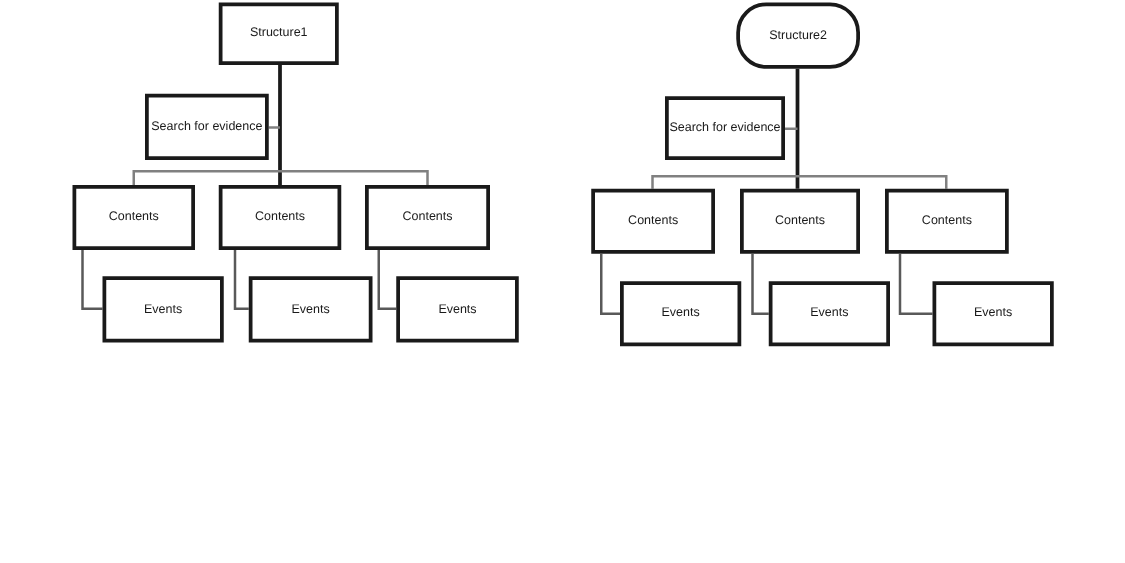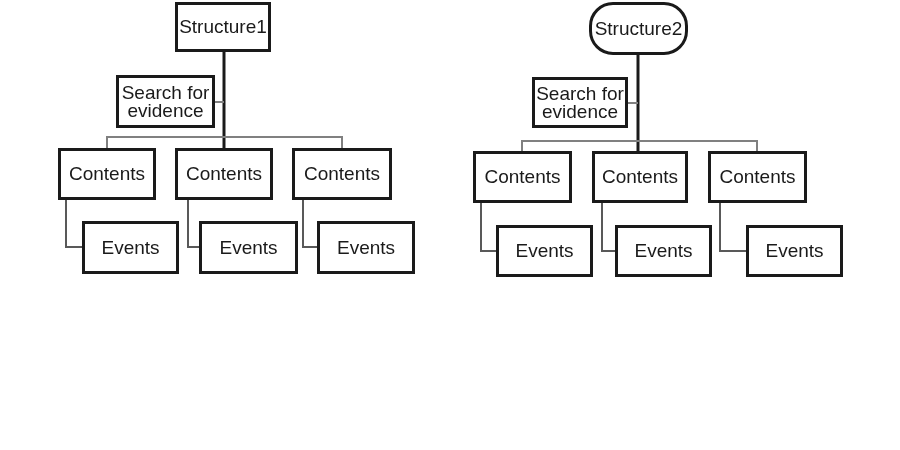--- a/index.html
+++ b/index.html
@@ -25,21 +25,21 @@
   }
   .node {
     position: absolute;
     box-sizing: border-box;
     background: #ffffff;
     border: 3px solid #1a1a1a;
     display: flex;
     align-items: center;
     justify-content: center;
     text-align: center;
-    font-size: 19px;
+    font-size: 10px;
     line-height: 18px;
     color: #1a1a1a;
   }
   
   .d0-root   { left: 175px; top: 2px;   width: 96px;  height: 50px; }
   .d0-search { left: 116px; top: 75px;  width: 99px;  height: 53px; }
   .d0-c1     { left: 58px;  top: 148px; width: 98px;  height: 52px; }
   .d0-c2     { left: 175px; top: 148px; width: 98px;  height: 52px; }
   .d0-c3     { left: 292px; top: 148px; width: 100px; height: 52px; }
   .d0-e1     { left: 82px;  top: 221px; width: 97px;  height: 53px; }

